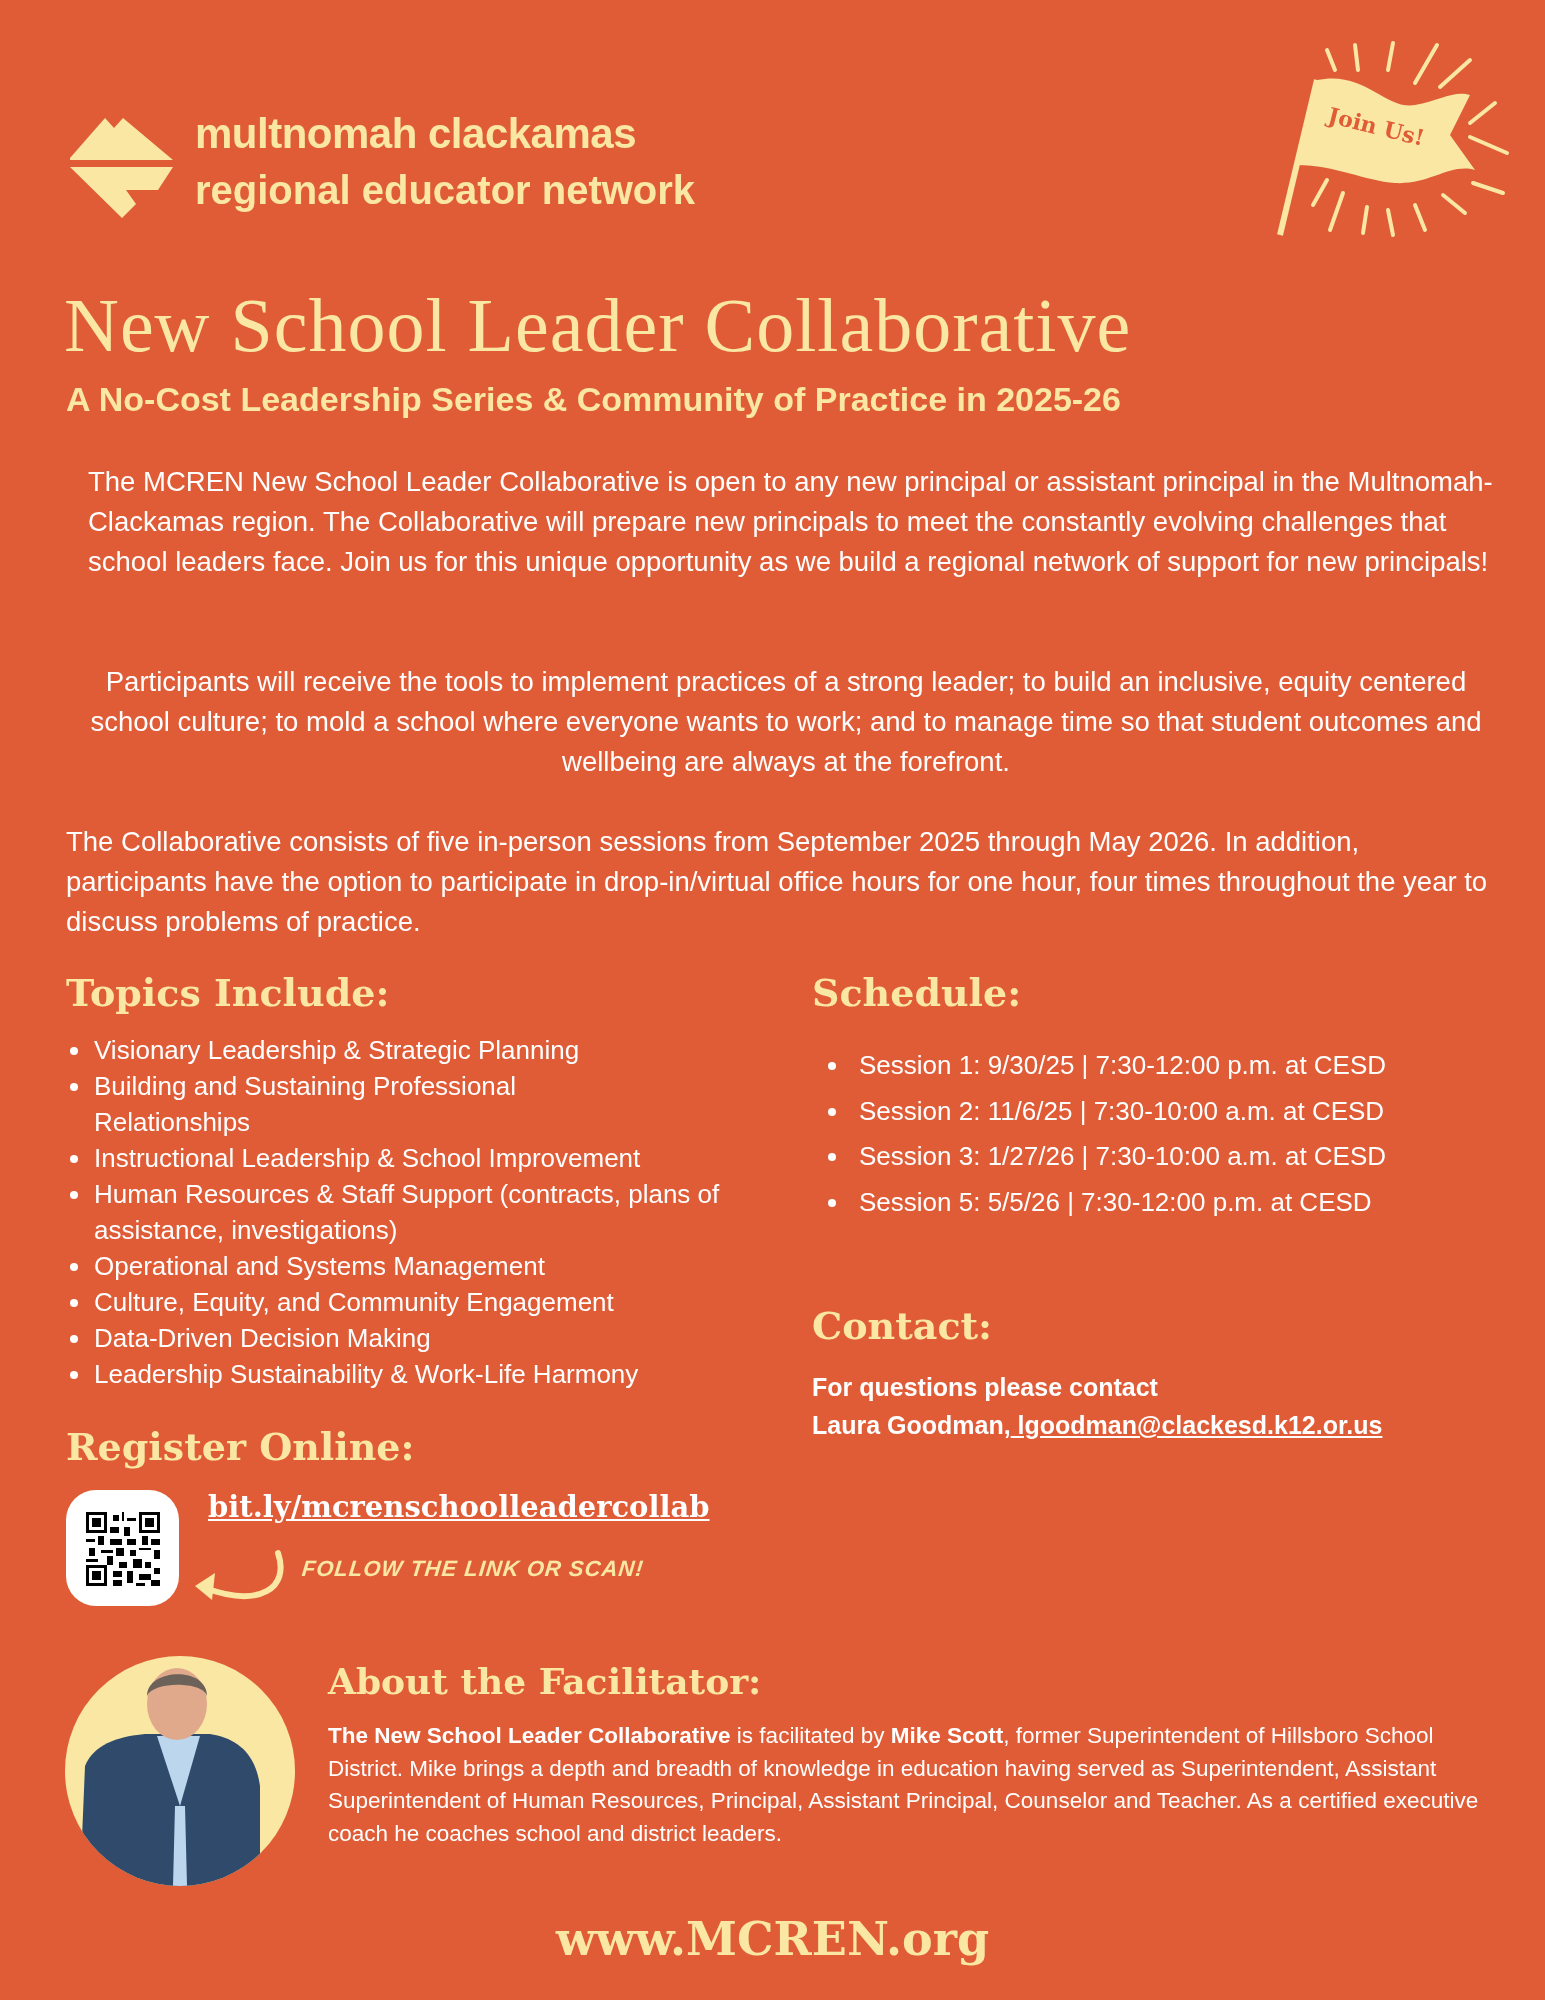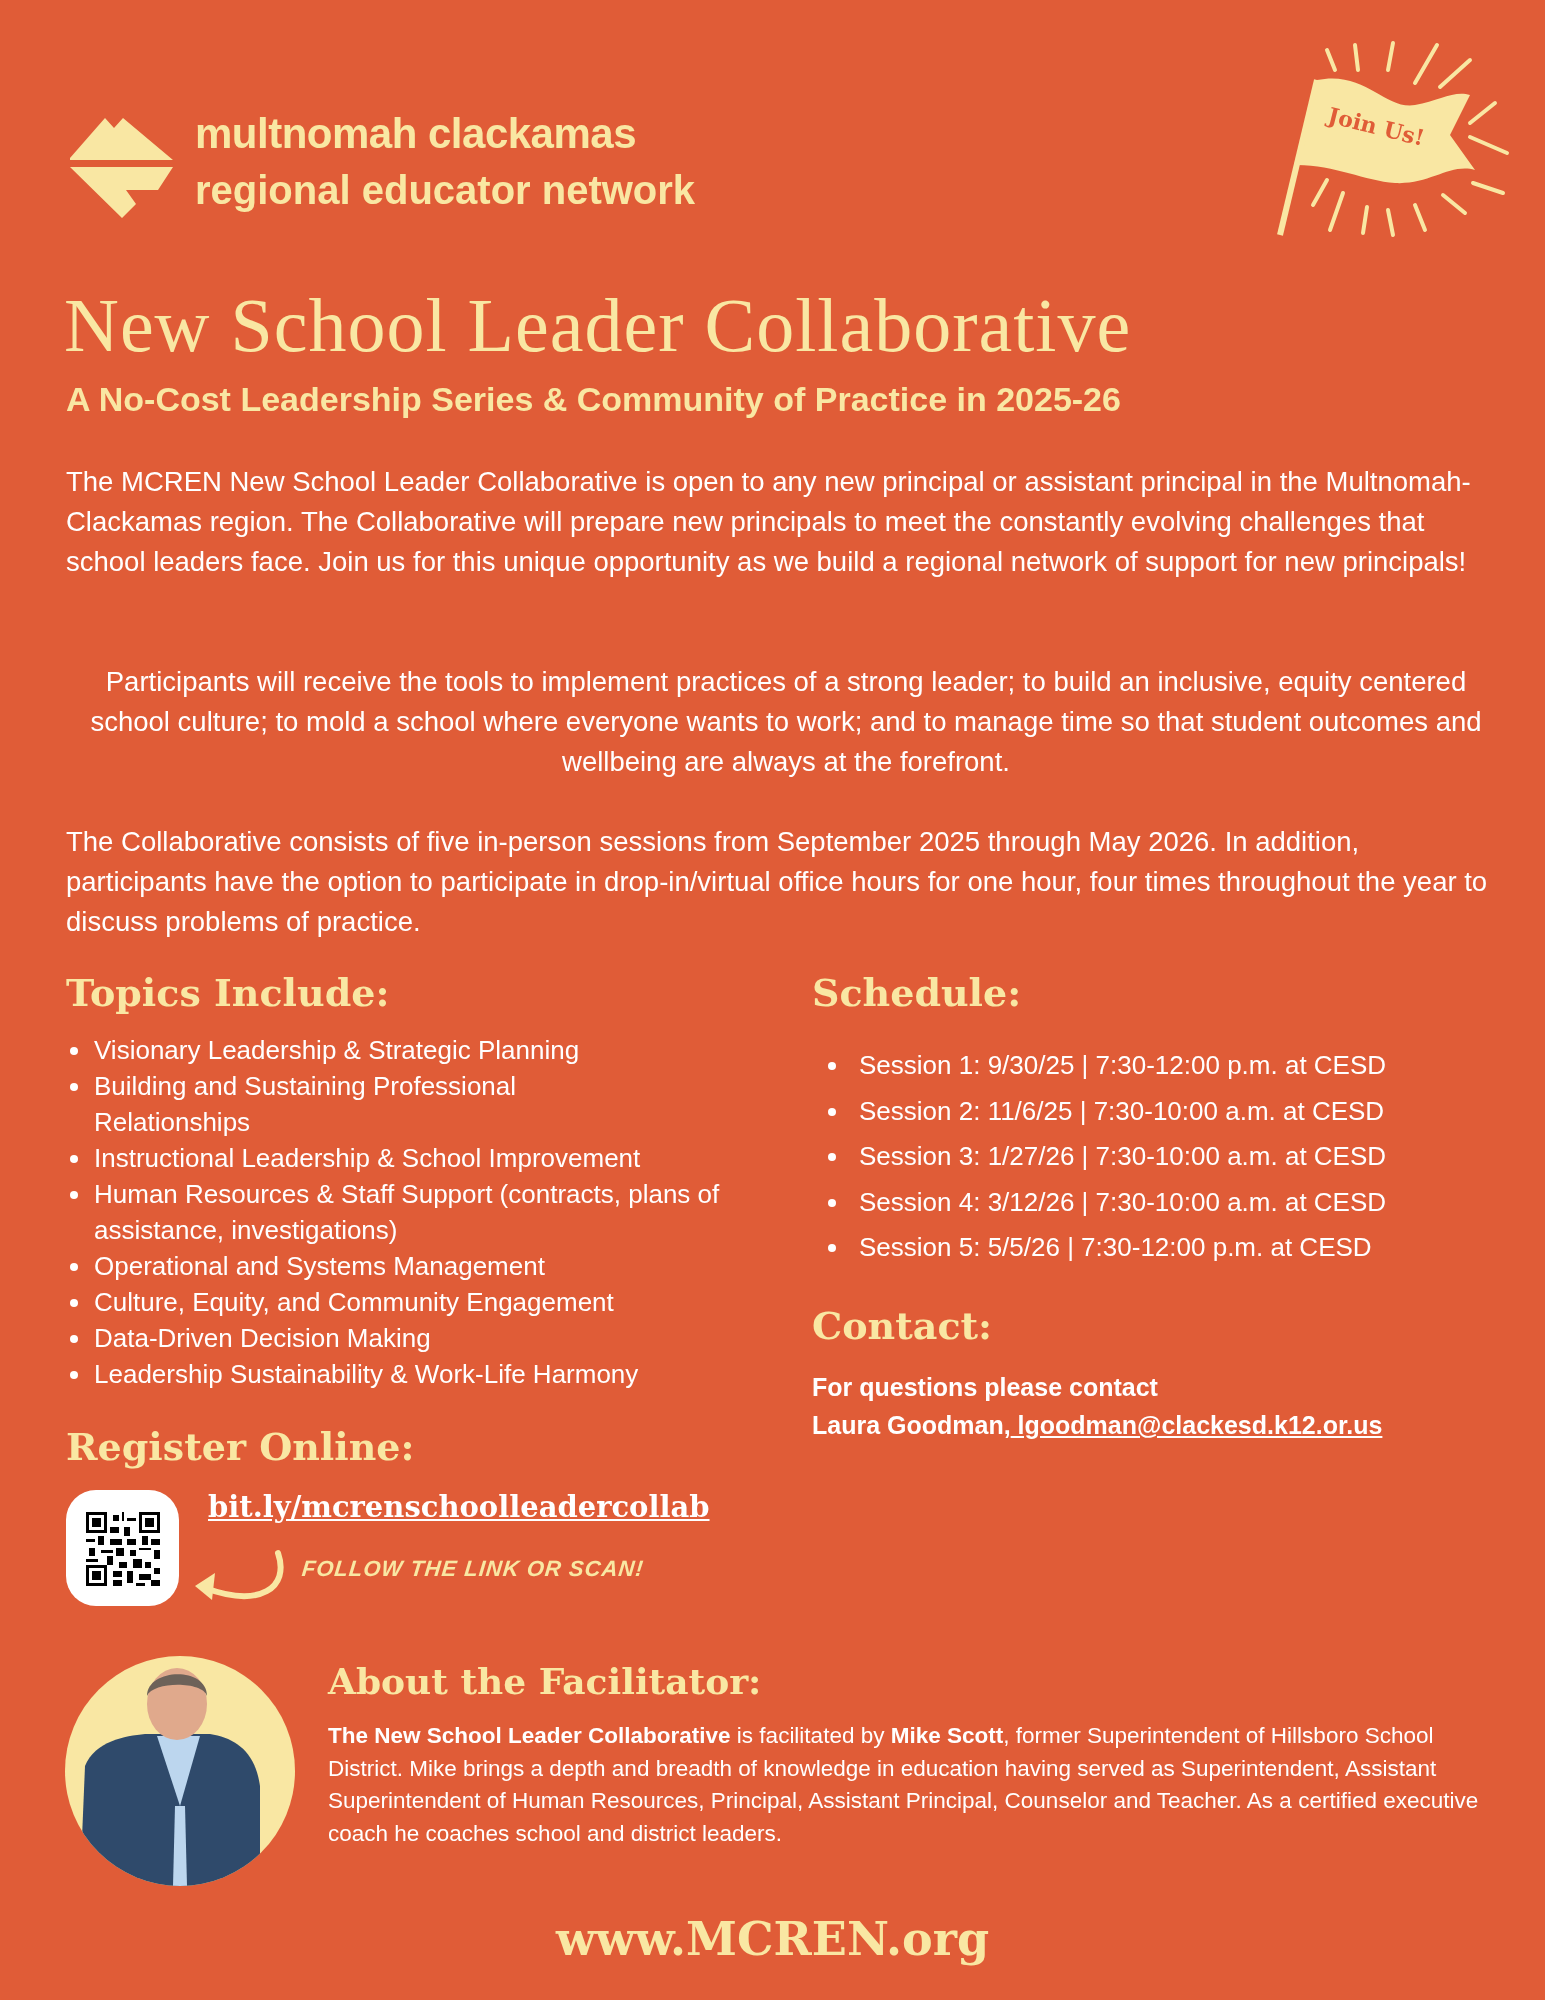--- a/index.html
+++ b/index.html
@@ -17,21 +17,21 @@
   #brand-top { left:195px; top:110px; font-size:42px; font-weight:bold; letter-spacing:-0.5px; }
   #brand-bottom { left:195px; top:168px; font-size:40px; font-weight:bold; }
 
   
   #flag { left:1275px; top:35px; width:240px; height:210px; }
 
   #title { left:64px; top:282px; font-size:76px; font-family:"Liberation Serif", serif; font-weight:normal; letter-spacing:1px; white-space:nowrap; }
   #subtitle { left:66px; top:380px; font-size:34px; font-weight:bold; white-space:nowrap; }
 
   .para { left:66px; width:1440px; font-size:27.5px; line-height:40px; }
-  #p1 { top:462px; }
+  #p1 { top:462px;margin-left:22px; }
   #p2 { top:662px;text-align:center; }
   #p3 { top:822px; }
 
   .h2 { font-family:"DejaVu Serif", serif; font-weight:bold; font-size:38px; white-space:nowrap; }
   #topics-h { left:66px; top:970px; }
   #schedule-h { left:812px; top:970px; }
   #contact-h { left:812px; top:1303px; }
   #register-h { left:66px; top:1424px; }
   #about-h { left:328px; top:1660px; font-size:36px; }
 
@@ -110,21 +110,20 @@
   <li>Culture, Equity, and Community Engagement</li>
   <li>Data-Driven Decision Making</li>
   <li>Leadership Sustainability &amp; Work-Life Harmony</li>
 </ul>
 
 <div id="schedule-h" class="abs h2 cream">Schedule:</div>
 <ul id="schedule" class="abs bul">
   <li>Session 1: 9/30/25 | 7:30-12:00 p.m. at CESD</li>
   <li>Session 2: 11/6/25 | 7:30-10:00 a.m. at CESD</li>
   <li>Session 3: 1/27/26 | 7:30-10:00 a.m. at CESD</li>
-  <li>Session 4: 3/12/26 | 7:30-10:00 a.m. at CESD</li>
   <li>Session 5: 5/5/26 | 7:30-12:00 p.m. at CESD</li>
 </ul>
 
 <div id="contact-h" class="abs h2 cream">Contact:</div>
 <div id="contact-text" class="abs">
   <div>For questions please contact</div>
   <div><span>Laura Goodman,</span><a id="contact-email"> lgoodman@clackesd.k12.or.us</a></div>
 </div>
 
 <div id="register-h" class="abs h2 cream">Register Online:</div>

